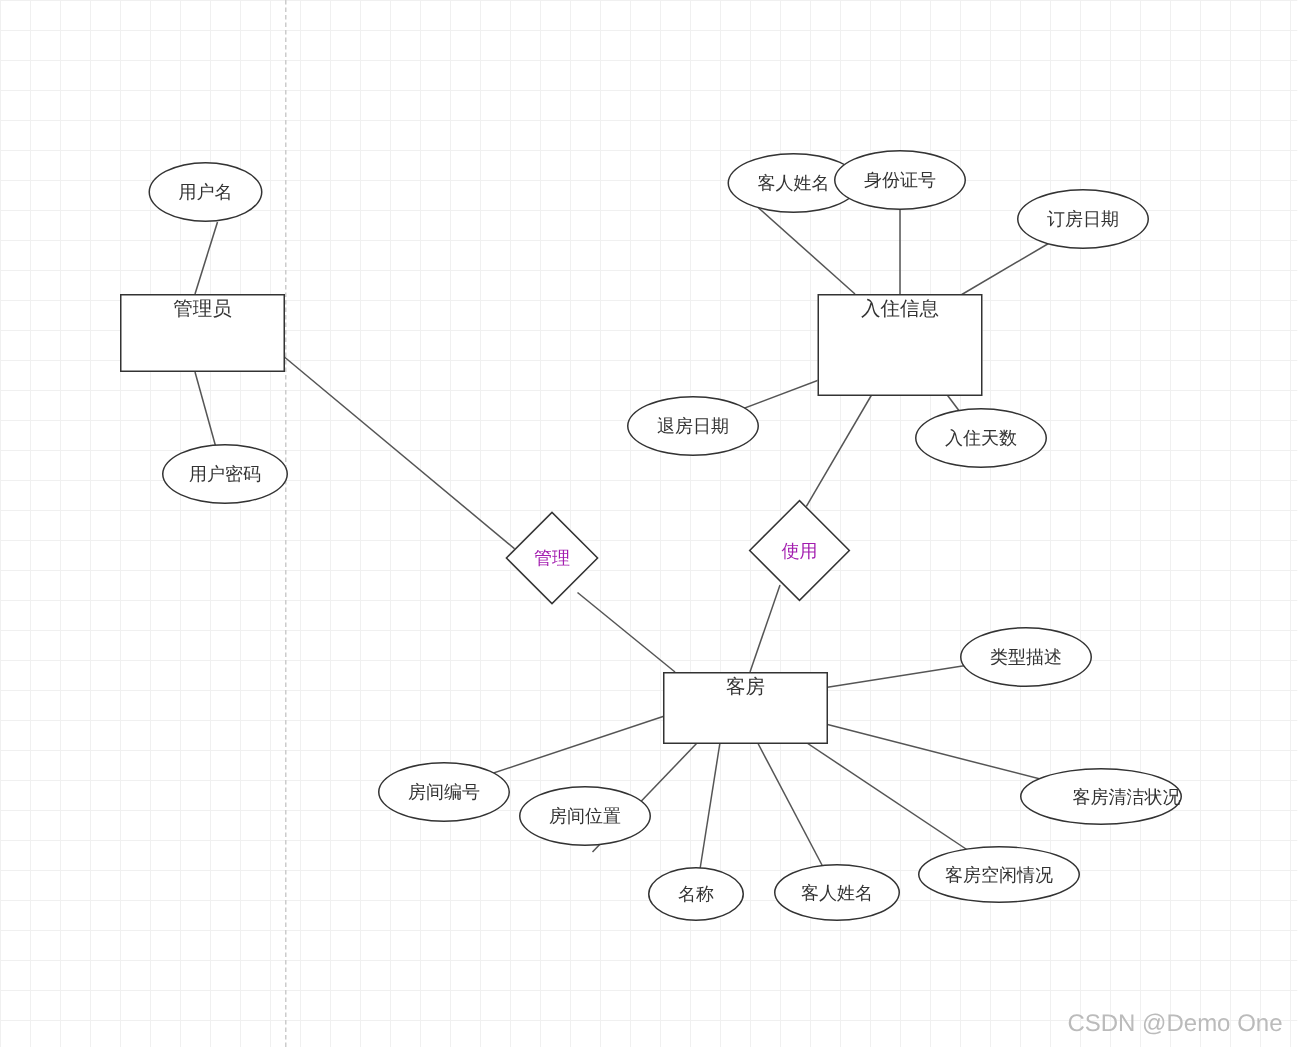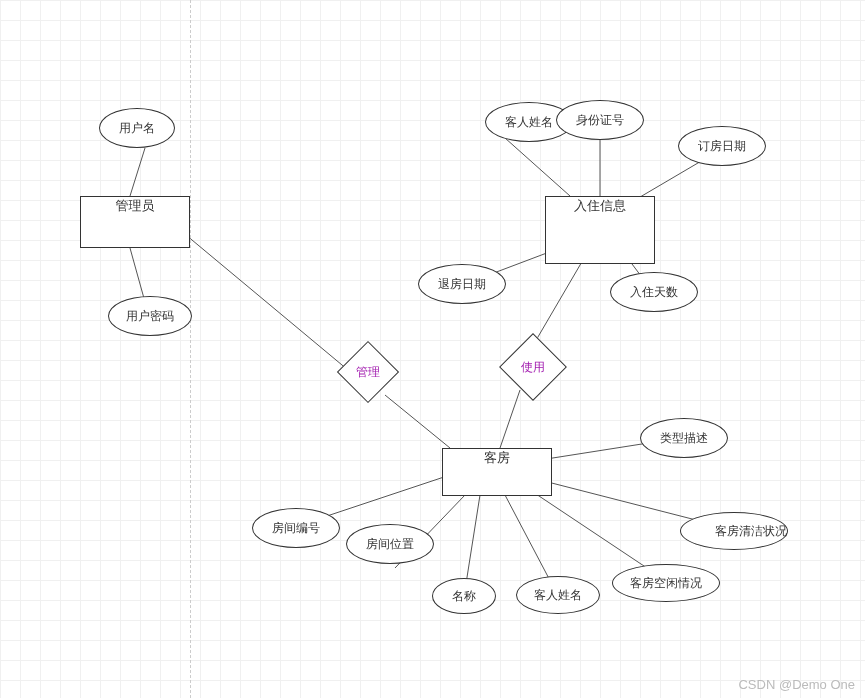--- a/index.html
+++ b/index.html
@@ -78,21 +78,21 @@
       height: 100%;
     }
     svg.lines line {
       stroke: #555;
       stroke-width: 1;
     }
     .watermark {
       position: absolute;
       right: 10px;
       bottom: 6px;
-      font-size: 13px;
+      font-size: 16px;
       color: #bbb;
       font-family: Arial, sans-serif;
     }
   </style>
 </head>
 <body>
 
 <div class="grid"></div>
 
 <svg class="lines">

